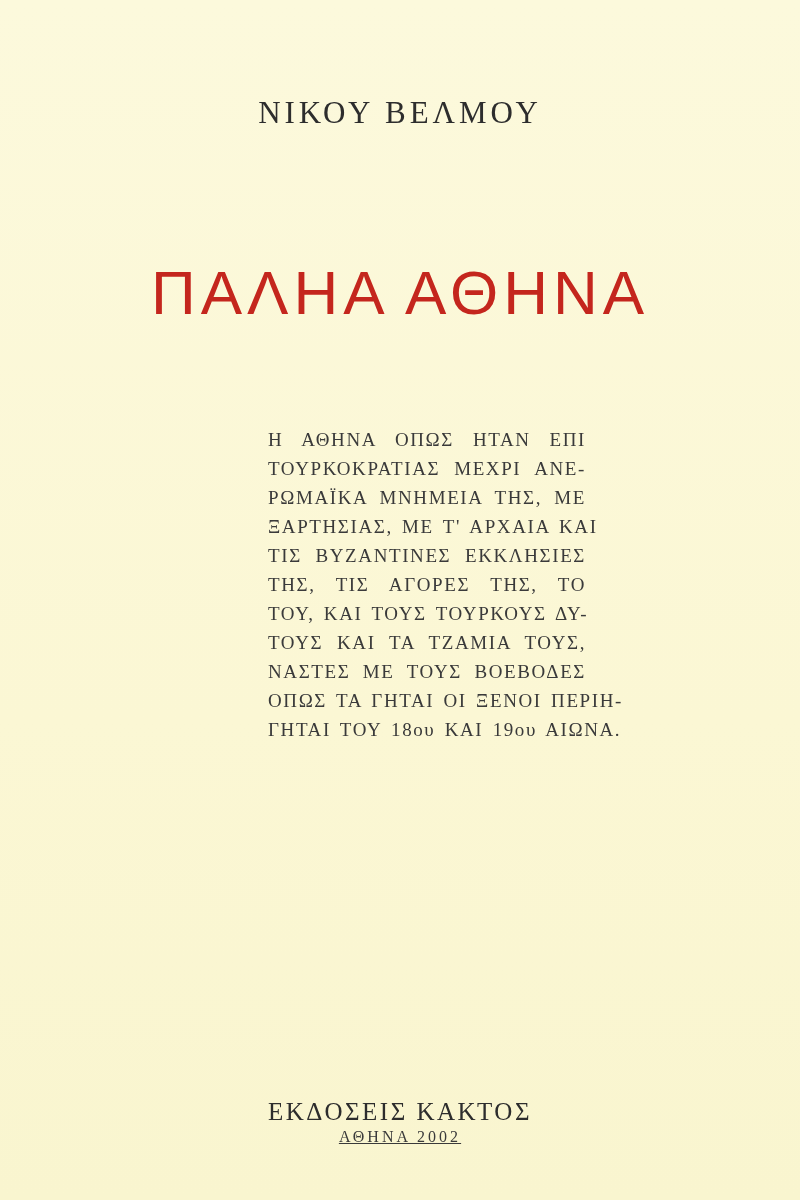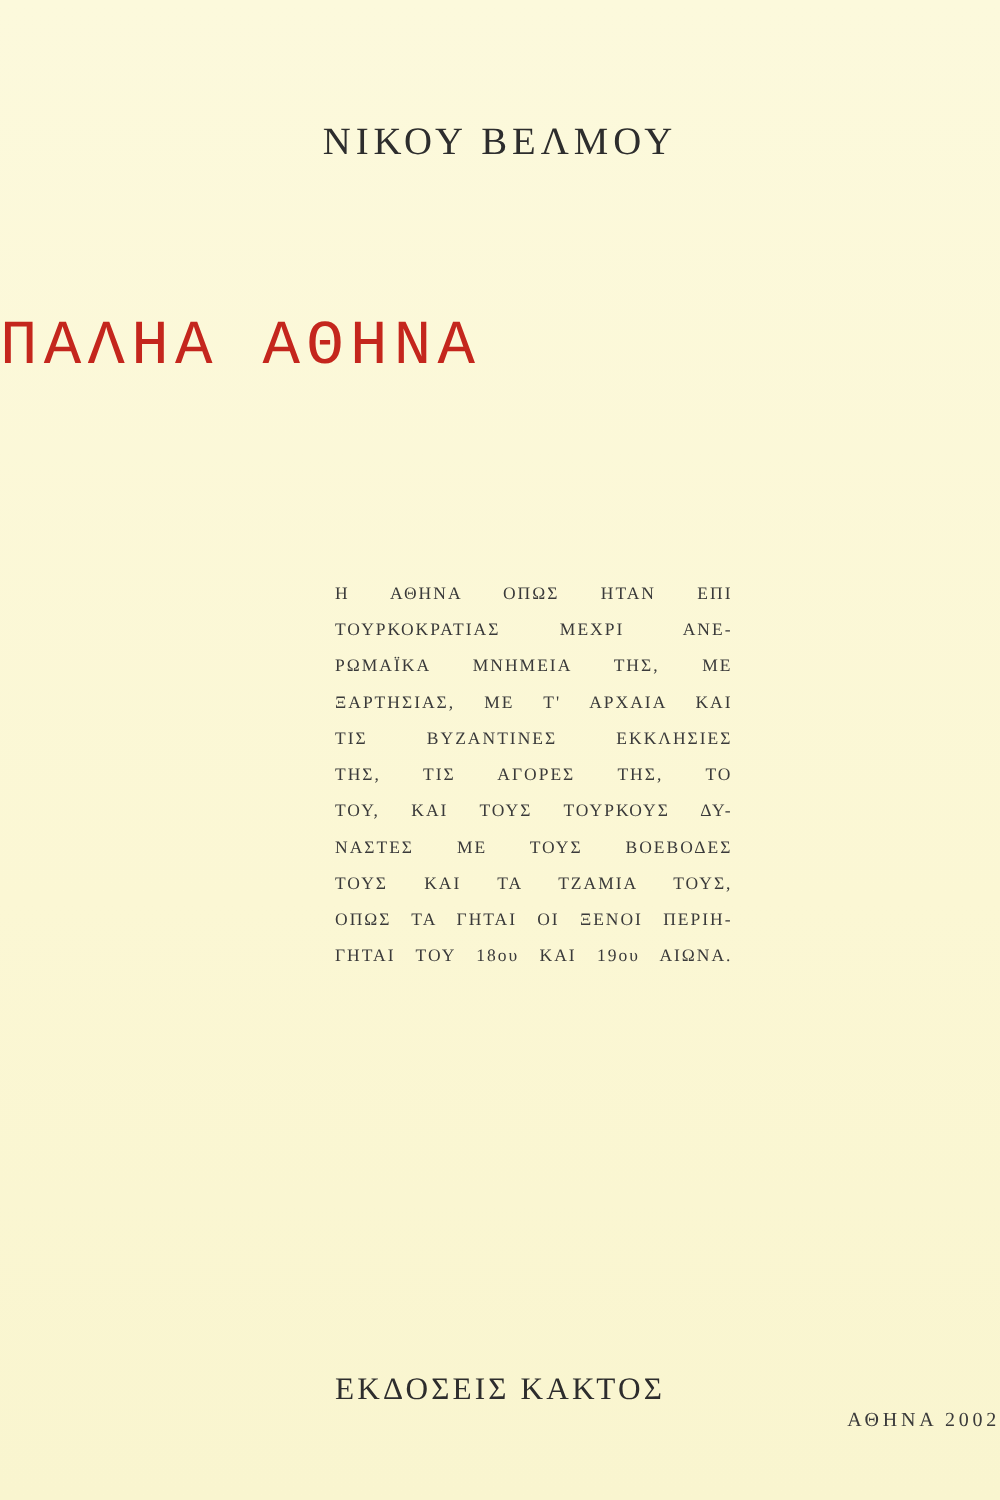--- a/index.html
+++ b/index.html
@@ -31,40 +31,40 @@
     font-size: 31px;
     letter-spacing: 4px;
     color: #2d2d2d;
     font-weight: 400;
   }
   .title {
     position: absolute;
     top: 215px;
     left: 0;
     width: 100%;
-    font-family: Liberation Mono, monospace;
-    font-size: 50px;
+    text-align: center;
+    font-family: Liberation Sans, sans-serif;
+    font-size: 62px;
     letter-spacing: 5px;
     color: #c4261d;
     font-weight: 400;
   }
   .blurb {
     position: absolute;
     top: 425px;
     left: 268px;
     width: 318px;
     text-align: justify;
     text-align-last: justify;
     font-family: "Liberation Serif", serif;
-    font-size: 14px;
+    font-size: 19px;
     line-height: 29px;
     letter-spacing: 1.6px;
     color: #3a3a3a;
     word-spacing: 3px;
-    margin-top: 36px;
   }
   .blurb .line {
     display: block;
     white-space: nowrap;
   }
   .publisher {
     position: absolute;
     top: 1098px;
     left: 0;
     width: 100%;
@@ -72,46 +72,47 @@
     font-family: "Liberation Serif", serif;
     font-size: 25px;
     letter-spacing: 2.5px;
     color: #2d2d2d;
   }
   .city-year {
     position: absolute;
     top: 1128px;
     left: 0;
     width: 100%;
-    text-align: right;
+    text-align: center;
     font-family: "Liberation Serif", serif;
     font-size: 16px;
     letter-spacing: 3px;
     color: #3a3a3a;
+    text-decoration: underline;
   }
 </style>
 </head>
 <body>
 
 <div class="page">
 
   <div class="author">ΝΙΚΟΥ ΒΕΛΜΟΥ</div>
 
   <h1 class="title">ΠΑΛΗΑ ΑΘΗΝΑ</h1>
 
   <div class="blurb">
     <span class="line">Η ΑΘΗΝΑ ΟΠΩΣ ΗΤΑΝ ΕΠΙ</span>
     <span class="line">ΤΟΥΡΚΟΚΡΑΤΙΑΣ ΜΕΧΡΙ ΑΝΕ-</span>
     <span class="line">ΡΩΜΑΪΚΑ ΜΝΗΜΕΙΑ ΤΗΣ, ΜΕ</span>
     <span class="line">ΞΑΡΤΗΣΙΑΣ, ΜΕ Τ' ΑΡΧΑΙΑ ΚΑΙ</span>
     <span class="line">ΤΙΣ ΒΥΖΑΝΤΙΝΕΣ ΕΚΚΛΗΣΙΕΣ</span>
     <span class="line">ΤΗΣ, ΤΙΣ ΑΓΟΡΕΣ ΤΗΣ, ΤΟ</span>
     <span class="line">ΤΟΥ, ΚΑΙ ΤΟΥΣ ΤΟΥΡΚΟΥΣ ΔΥ-</span>
+    <span class="line">ΤΟΥΣ ΚΑΙ ΤΑ ΤΖΑΜΙΑ ΤΟΥΣ,</span>
     <span class="line">ΝΑΣΤΕΣ ΜΕ ΤΟΥΣ ΒΟΕΒΟΔΕΣ</span>
-    <span class="line">ΤΟΥΣ ΚΑΙ ΤΑ ΤΖΑΜΙΑ ΤΟΥΣ,</span>
     <span class="line">ΟΠΩΣ ΤΑ ΓΗΤΑΙ ΟΙ ΞΕΝΟΙ ΠΕΡΙΗ-</span>
     <span class="line">ΓΗΤΑΙ ΤΟΥ 18ου ΚΑΙ 19ου ΑΙΩΝΑ.</span>
   </div>
 
   <div class="publisher">ΕΚΔΟΣΕΙΣ ΚΑΚΤΟΣ</div>
 
   <div class="city-year">ΑΘΗΝΑ 2002</div>
 
 </div>
 

